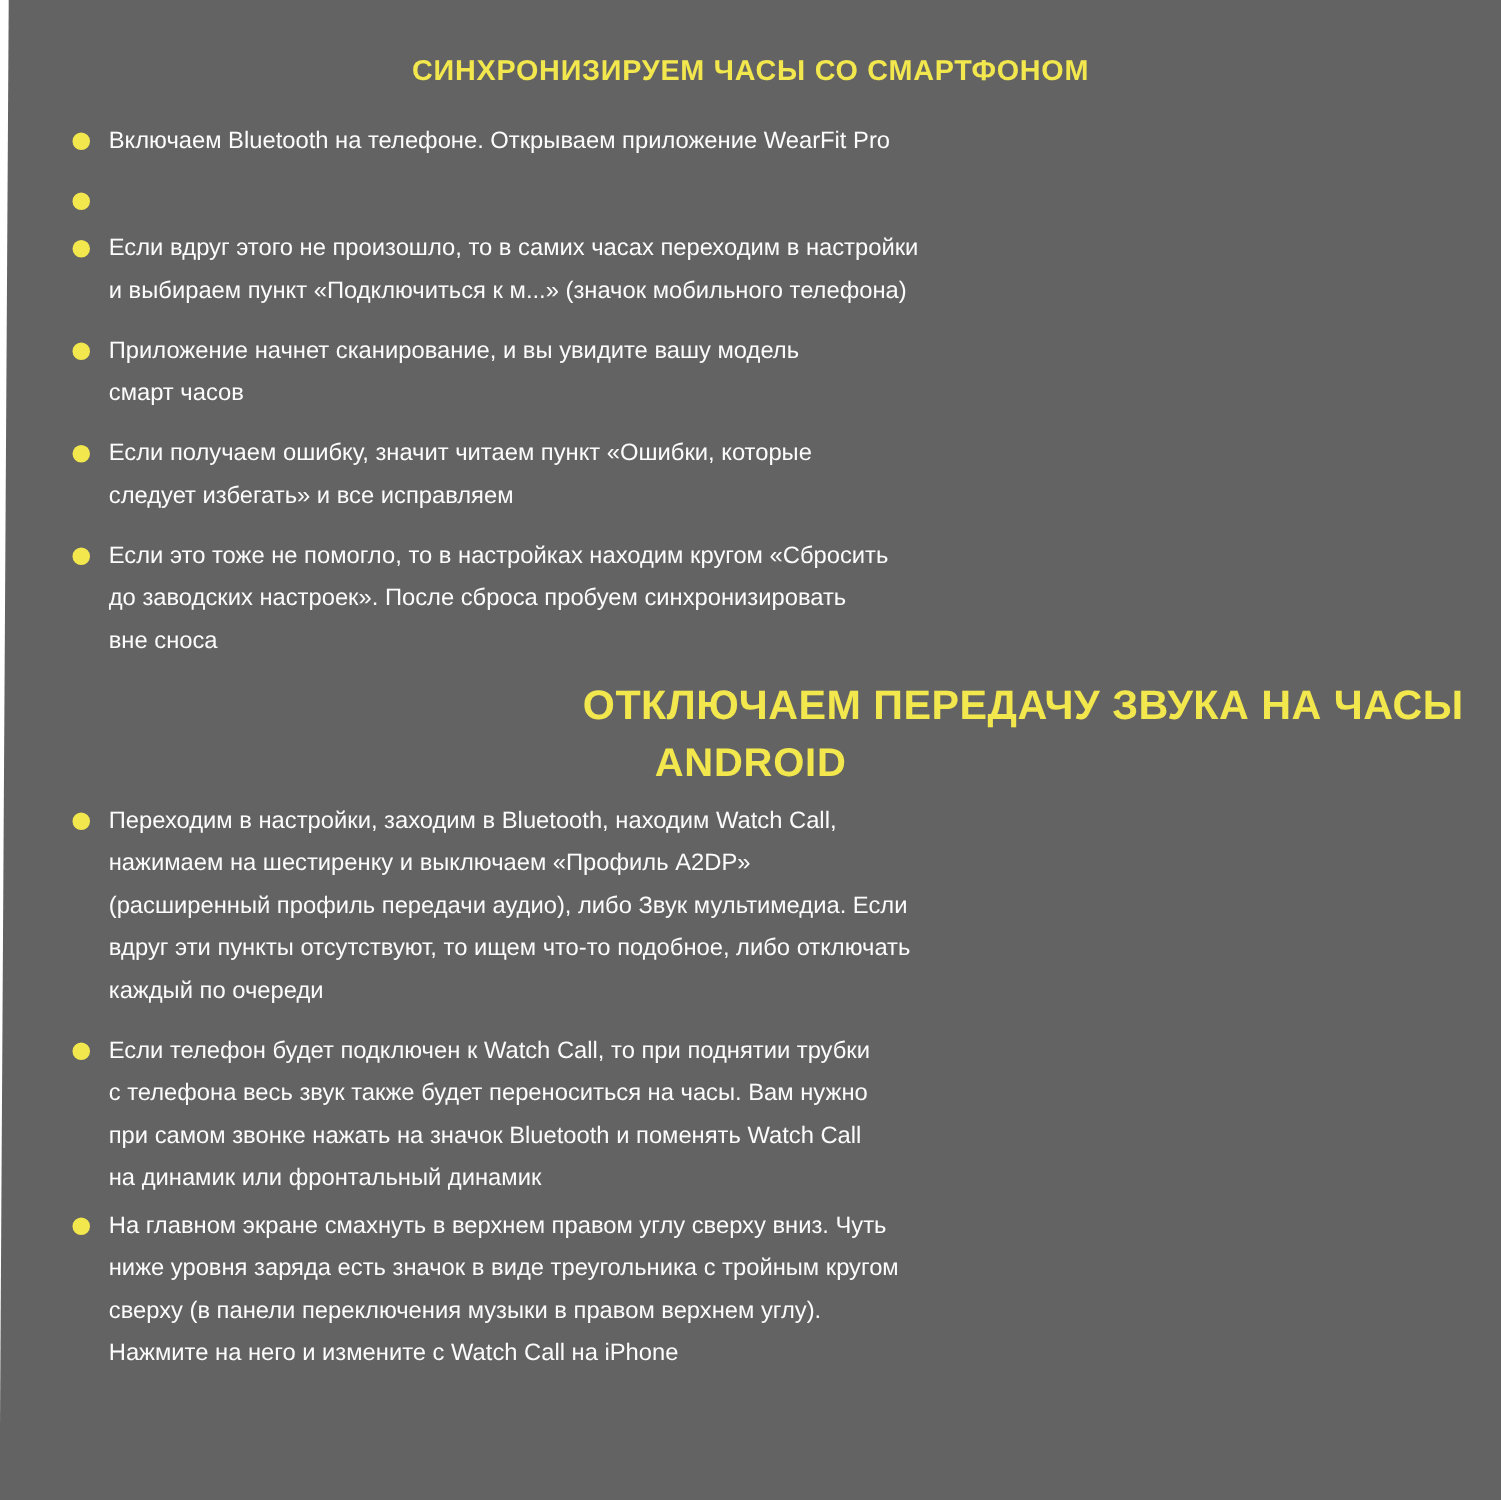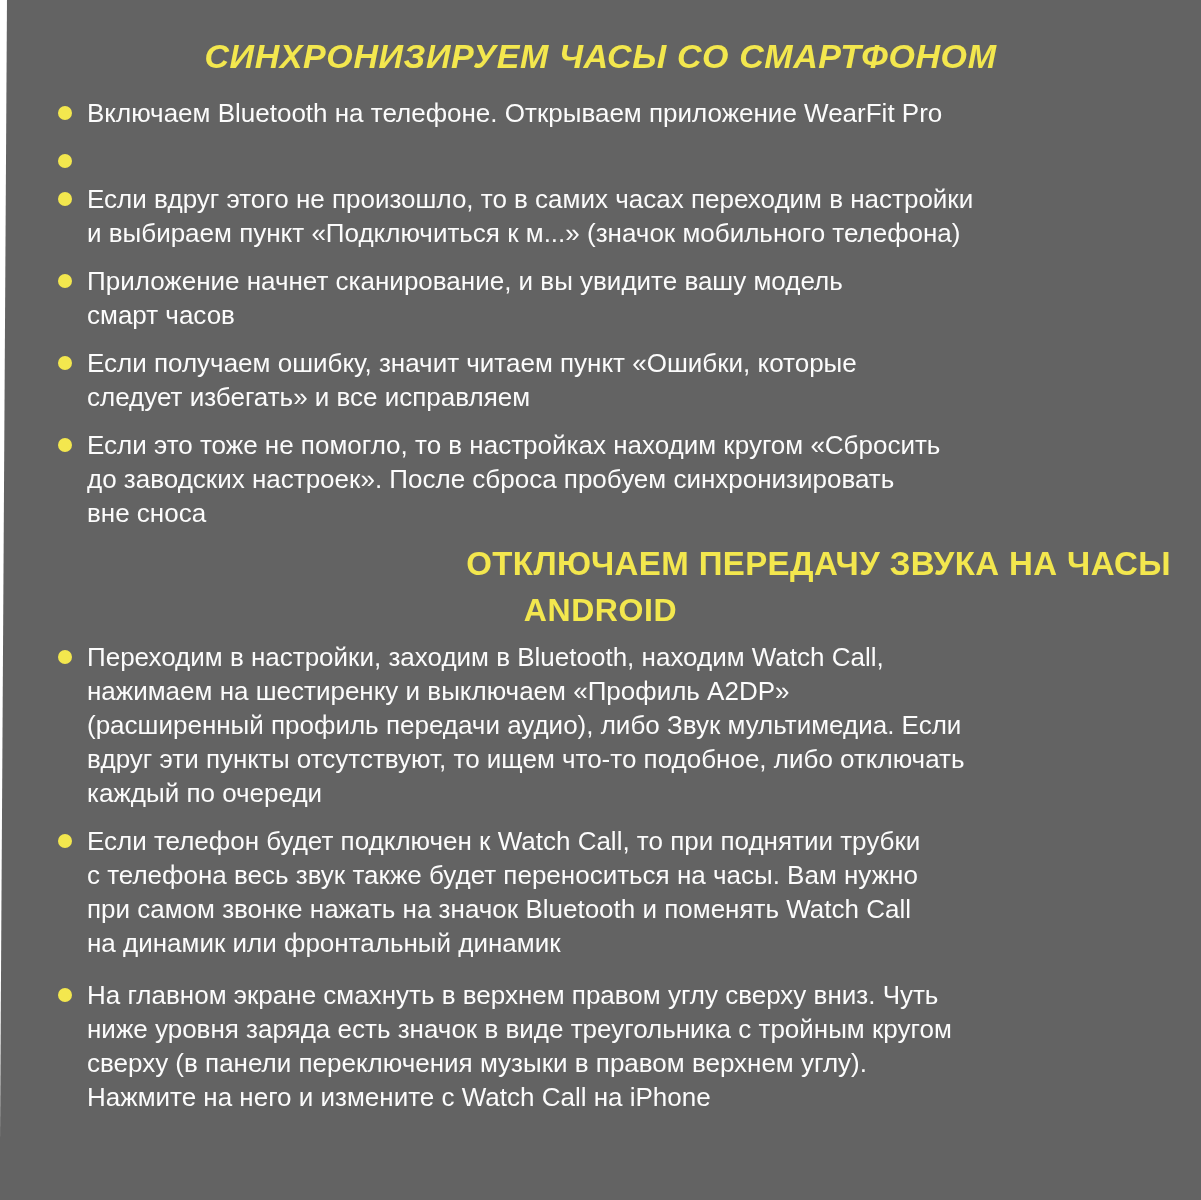--- a/index.html
+++ b/index.html
@@ -29,25 +29,24 @@
     position: relative;
     padding: 36px 30px 0 30px;
     box-sizing: border-box;
   }
   .heading {
     color: #f3e74e;
     text-align: center;
     font-weight: 700;
   }
   .title {
-    font-size: 34px;
+    font-size: 23px;
     line-height: 40px;
     letter-spacing: 0.6px;
     margin: 0 0 20px 0;
-    font-style: italic;
   }
   .h2 {
     font-size: 33px;
     line-height: 40px;
     letter-spacing: 0.4px;
     margin: 8px 0 6px 0;
     text-align: right;
   }
   .h3 {
     font-size: 32px;
@@ -62,25 +61,25 @@
     list-style: none;
     margin: 0;
     padding: 0 0 0 28px;
   }
   ul.bullets li {
     display: flex;
     align-items: flex-start;
     gap: 15px;
     margin: 0 0 14px 0;
     color: #fcfcfc;
-    font-size: 26px;
+    font-size: 19px;
     line-height: 34px;
   }
   ul.bullets.tight-after li:last-child {
-    margin-bottom: 18px;
+    margin-bottom: 4px;
   }
   .dot {
     width: 14px;
     height: 14px;
     border-radius: 50%;
     background: #f3e74e;
     margin-top: 10px;
     flex-shrink: 0;
   }
   .bullet-text {

